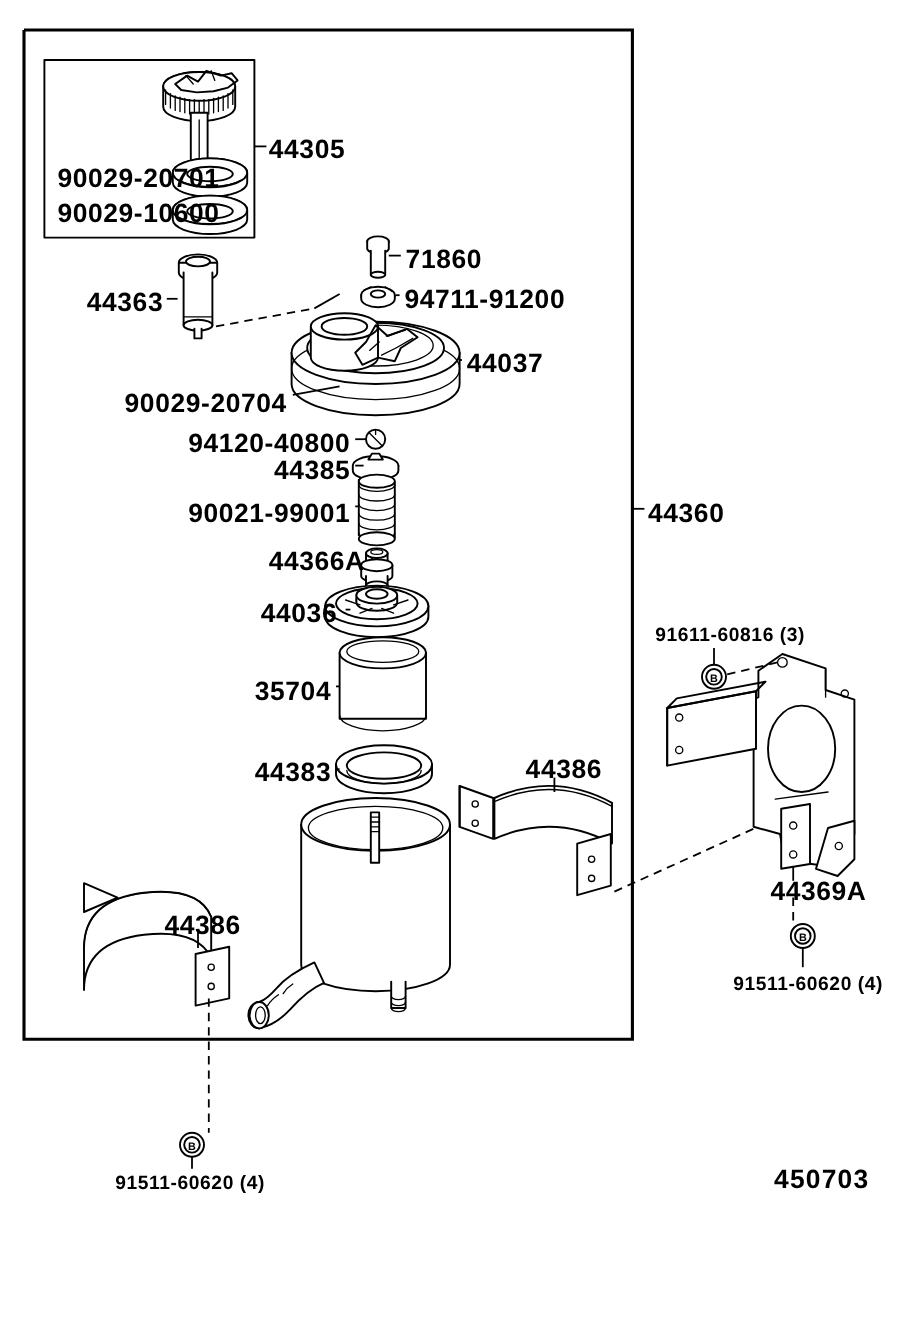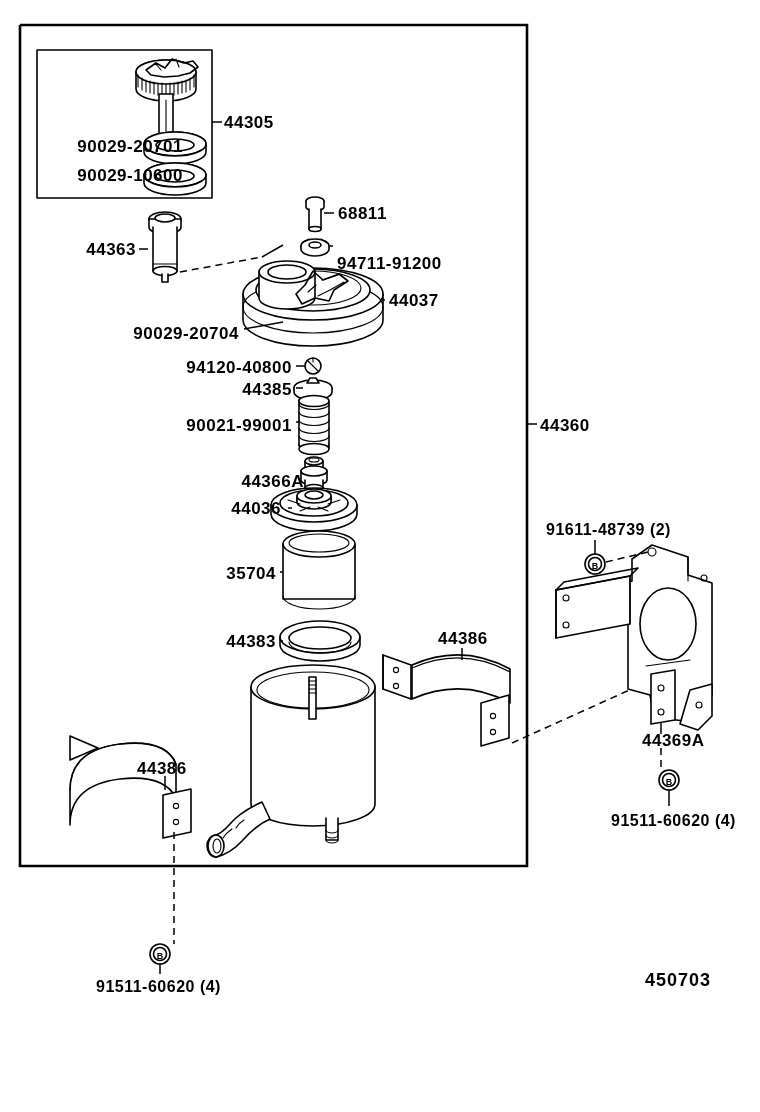--- a/index.html
+++ b/index.html
@@ -7,32 +7,32 @@
   body{
     width:760px;height:1112px;position:relative;overflow:hidden;
     font-family:"Liberation Sans","DejaVu Sans",sans-serif;
     color:#000;
   }
   #stage{position:absolute;inset:0;width:760px;height:1112px;}
   #stage svg{position:absolute;top:0;left:0;}
   .lbl{
     position:absolute;
     font-family:"Liberation Sans","DejaVu Sans",sans-serif;
-    font-size:17px;
+    font-size:22px;
     font-weight:700;
     letter-spacing:0.5px;
     color:#000;
     white-space:nowrap;
     line-height:1;
   }
   .lbl.small{font-size:16px;}
   .lbl.r{transform:translateX(-100%);}
   .dnum{
     position:absolute;
-    font-size:18px;font-weight:700;letter-spacing:1px;
+    font-size:22px;font-weight:700;letter-spacing:1px;
     font-family:"Liberation Sans","DejaVu Sans",sans-serif;
   }
 </style>
 </head>
 <body>
 
 <div id="stage">
 
   <svg width="760" height="1112" viewBox="0 0 760 1112">
     <defs>
@@ -336,36 +336,36 @@
     </g>
 
   </svg>
 
   <div class="lbl r" style="left:183px;top:138px;">90029-20701</div>
   <div class="lbl r" style="left:183px;top:167px;">90029-10600</div>
   <div class="lbl" style="left:224px;top:114px;">44305</div>
 
   <div class="lbl r" style="left:136px;top:241px;text-align:right;">44363</div>
 
-  <div class="lbl" style="left:338px;top:205px;">68811</div>
-  <div class="lbl" style="left:337px;top:255px;">94711-91200</div>
+  <div class="lbl" style="left:338px;top:205px;">71860</div>
+  <div class="lbl" style="left:337px;top:239px;">94711-91200</div>
   <div class="lbl" style="left:389px;top:292px;">44037</div>
   <div class="lbl r" style="left:239px;top:325px;">90029-20704</div>
   <div class="lbl r" style="left:292px;top:359px;text-align:right;">94120-40800</div>
   <div class="lbl r" style="left:292px;top:381px;">44385</div>
   <div class="lbl r" style="left:292px;top:417px;">90021-99001</div>
-  <div class="lbl r" style="left:304px;top:457px;margin-top:16px;">44366A</div>
+  <div class="lbl r" style="left:304px;top:457px;">44366A</div>
   <div class="lbl r" style="left:281px;top:500px;">44036</div>
   <div class="lbl r" style="left:276px;top:565px;">35704</div>
   <div class="lbl r" style="left:276px;top:633px;">44383</div>
 
   <div class="lbl" style="left:438px;top:630px;">44386</div>
   <div class="lbl" style="left:137px;top:760px;">44386</div>
 
   <div class="lbl" style="left:540px;top:417px;">44360</div>
-  <div class="lbl small" style="left:546px;top:522px;">91611-48739 (2)</div>
+  <div class="lbl small" style="left:546px;top:522px;">91611-60816 (3)</div>
   <div class="lbl" style="left:642px;top:732px;">44369A</div>
   <div class="lbl small" style="left:611px;top:813px;">91511-60620 (4)</div>
   <div class="lbl small" style="left:96px;top:979px;">91511-60620 (4)</div>
 
   <div class="dnum" style="left:645px;top:970px;">450703</div>
 
 </div>
 
 </body></html>

